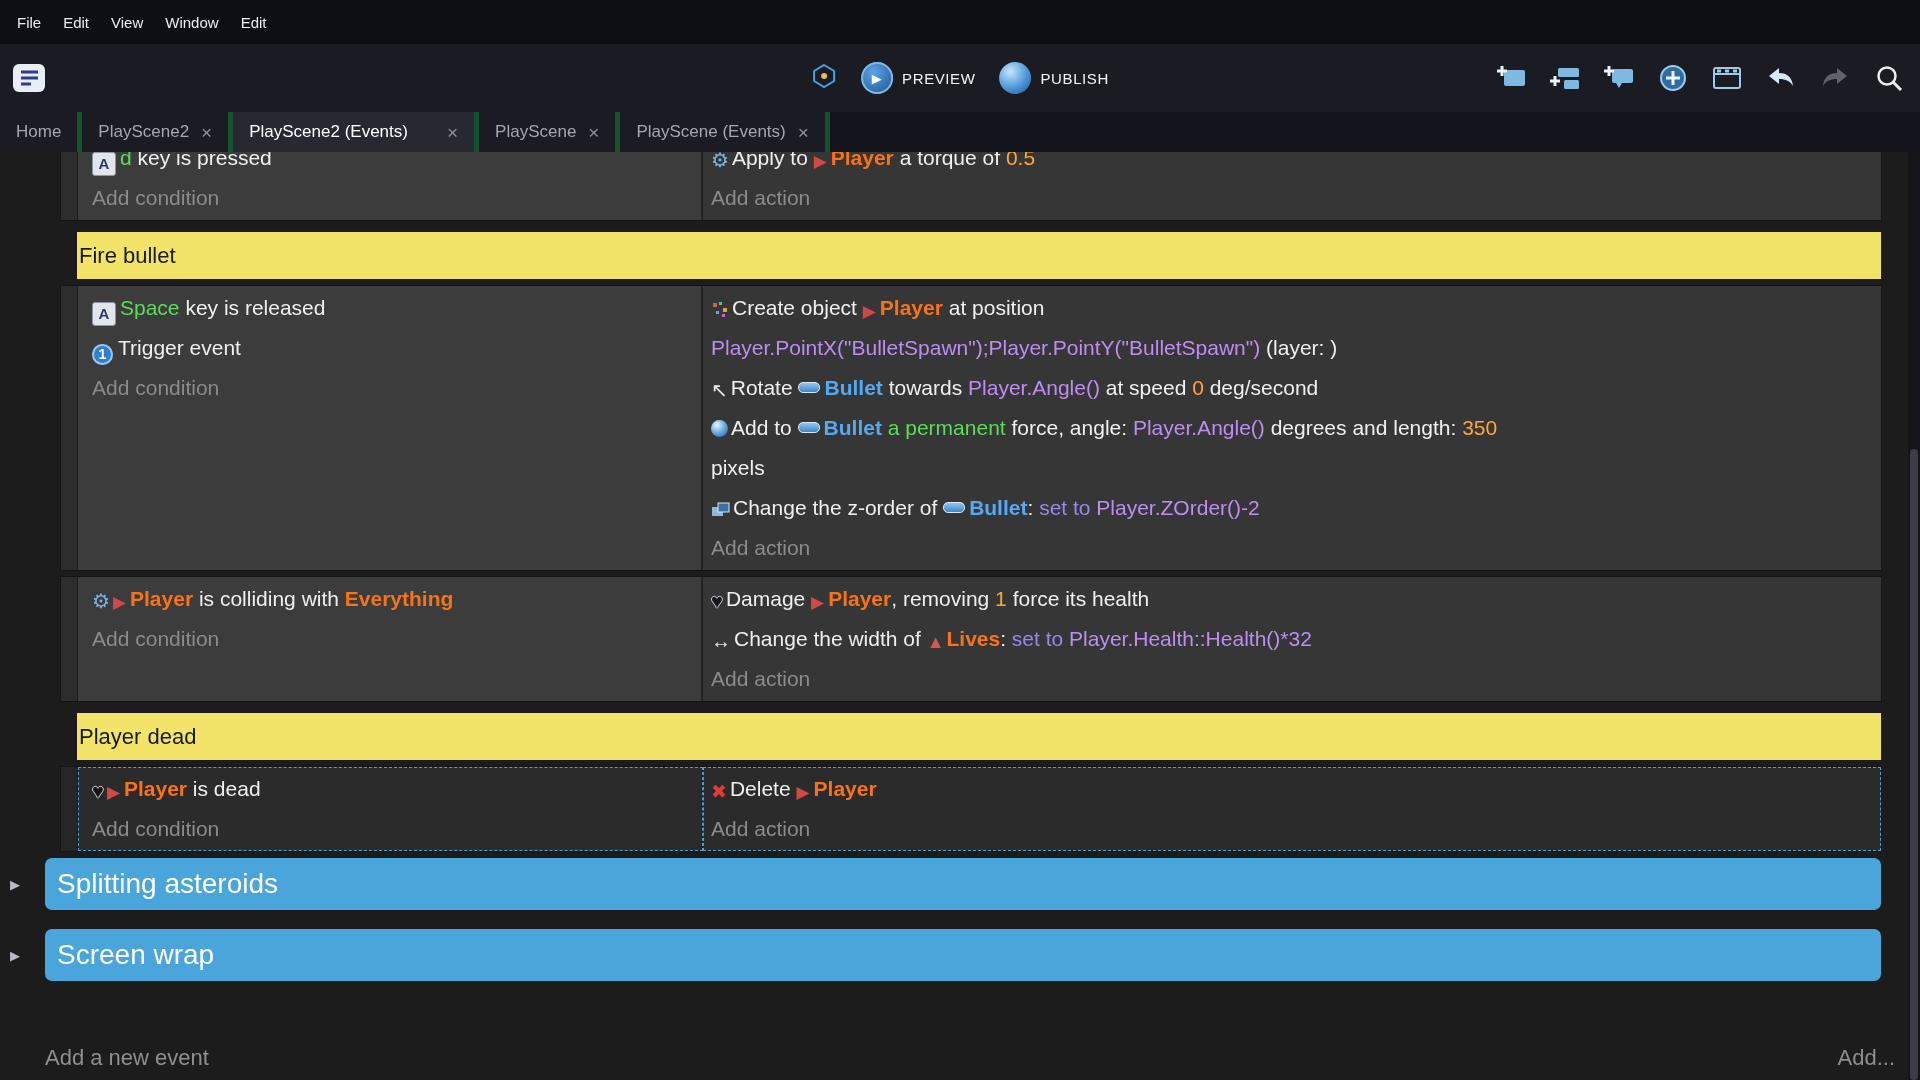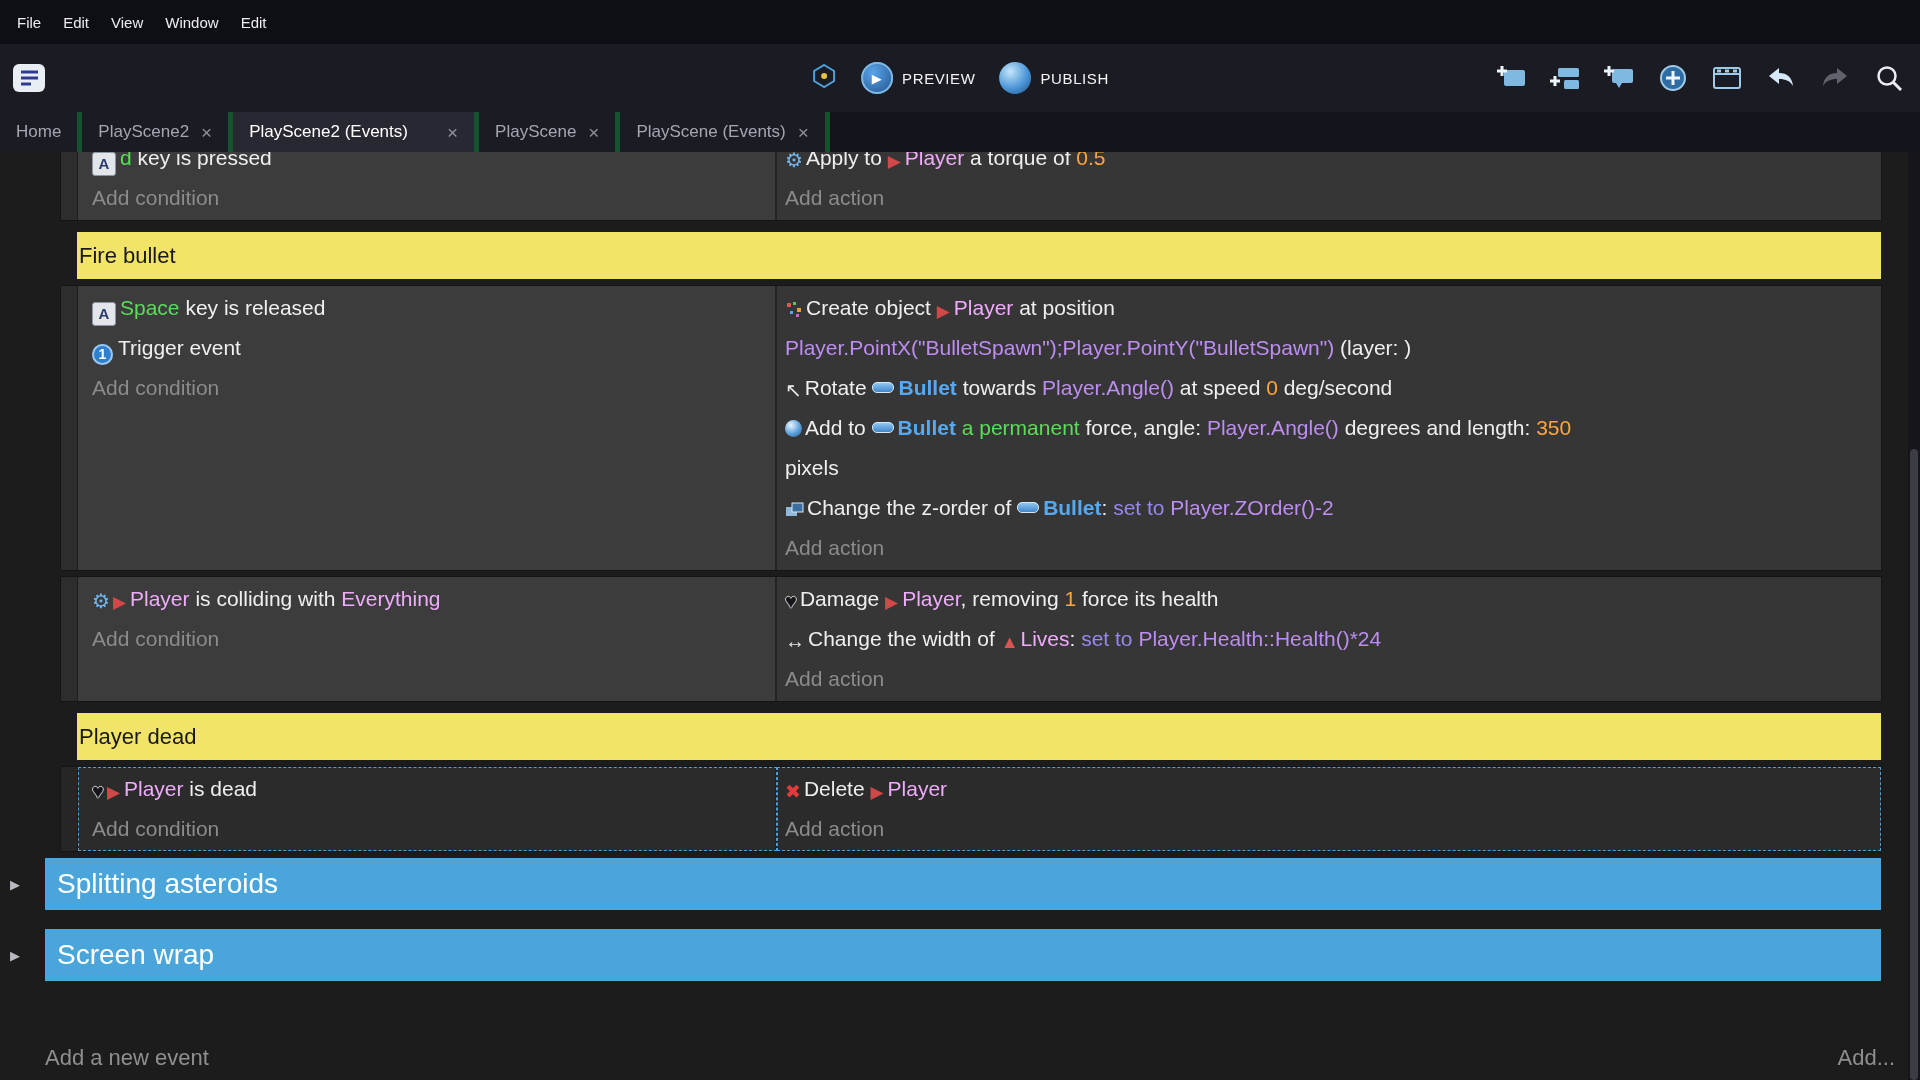--- a/index.html
+++ b/index.html
@@ -32,33 +32,33 @@
   .tab .close{color:#90909b;font-size:19px;line-height:1;cursor:pointer;}
 
   
   .content{position:relative;flex:1;background:#1c1c1c;overflow:hidden;}
   .sheet{position:absolute;top:0;left:0;right:14px;}
 
   .event-row{display:flex;margin:0 25px 7px 61px;box-shadow:0 0 0 1px #151515;}
   .event-row.partial{margin-top:-16px;}
   .gutter{width:16px;background:#2d2d2d;border-right:1px solid #1c1c1c;flex:none;}
   .cell{padding:2px 10px 2px 8px;}
-  .cond{width:699px;background:#3c3c3c;border-right:2px solid #232323;flex:none;box-sizing:border-box;padding-left:14px;}
+  .cond{width:625px;background:#3c3c3c;border-right:2px solid #232323;flex:none;box-sizing:border-box;padding-left:14px;}
   .act{flex:1;background:#363636;}
   .event-row.selected .cell{background:#2b2b2b;outline:1px dashed #4d9fd6;outline-offset:-1px;}
   .event-row.selected .gutter{background:#262626;}
 
   .ev-line{font-size:21px;line-height:40px;color:#efefef;}
   .add-link{color:#8b8b8b;cursor:pointer;}
   .seg{white-space:pre-wrap;}
   .s-n{color:#efefef}
   .s-g{color:#58de58}
   .s-o{color:#ffa43d}
   .s-e{color:#bd8df2}
-  .s-p{color:#f0abfc;font-weight:400}
+  .s-p{color:#f97316;font-weight:700}
   .s-b{color:#56a9f0;font-weight:700}
   .s-st{color:#9a86ee}
 
   
   .icon-wrap{display:inline-block;}
   .kbd{display:inline-flex;width:22px;height:22px;background:#e2e6ea;color:#2b3a6e;font-weight:bold;font-size:15px;
     border-radius:3px;align-items:center;justify-content:center;vertical-align:-4px;margin-right:4px;border:1px solid #8a94a4;}
   .circ1{display:inline-flex;width:21px;height:21px;border-radius:50%;background:#2f7fd0;color:#fff;font-size:14px;font-weight:bold;
     align-items:center;justify-content:center;vertical-align:-4px;margin-right:5px;box-shadow:0 0 0 2px #9cc6ea inset;}
   .ic{display:inline-block;vertical-align:-2px;font-size:20px;margin-right:3px;line-height:1;}
@@ -74,21 +74,21 @@
     background:radial-gradient(circle at 35% 30%,#eaf5fd,#5aa0dd 55%,#275d94);}
   .icsvg{vertical-align:-3px;margin-right:3px;}
 
   
   .comment-row{margin:12px 25px 7px 77px;height:47px;background:#f2e369;color:#191919;font-size:22px;
     display:flex;align-items:center;padding-left:2px;cursor:pointer;}
   .group-row{display:flex;align-items:center;margin:0 25px 19px 0;}
   .group-row.first{margin-top:6px;}
   .group-arrow{width:45px;flex:none;color:#b9b9c2;font-size:13px;padding-left:10px;box-sizing:border-box;cursor:pointer;}
   .group-bar{flex:1;height:52px;background:#4aa6da;color:#ffffff;font-size:28px;display:flex;align-items:center;
-    padding-left:12px;cursor:pointer;}
+    padding-left:12px;cursor:pointer;border-radius:7px;}
 
   
   .footer{position:absolute;left:0;right:25px;bottom:0;height:45px;display:flex;justify-content:space-between;
     align-items:center;padding-left:45px;color:#8f8f8f;font-size:22px;}
   .footer span{cursor:pointer;}
 
   
   .scrollbar{position:absolute;right:0;top:0;bottom:0;width:12px;background:#15151b;}
   .scroll-thumb{position:absolute;top:32%;height:68%;left:2px;right:2px;background:#3c3c44;border-radius:4px;}
 </style>
@@ -244,21 +244,21 @@
           </div>
         </div>
         <div class="event-row">
           <div class="gutter"></div>
           <div class="cell cond">
             <div class="ev-line"><span class="icon-wrap"><span class="ic ic-gear">⚙</span></span><span class="icon-wrap"><span class="ic ic-player">▶</span></span><span class="seg s-p">Player</span><span class="seg s-n"> is colliding with </span><span class="seg s-p">Everything</span></div>
             <div class="ev-line add-link">Add condition</div>
           </div>
           <div class="cell act">
             <div class="ev-line"><span class="icon-wrap"><span class="ic ic-heart">♥</span></span><span class="seg s-n">Damage </span><span class="icon-wrap"><span class="ic ic-player">▶</span></span><span class="seg s-p">Player</span><span class="seg s-n">, removing </span><span class="seg s-o">1</span><span class="seg s-n"> force its health</span></div>
-            <div class="ev-line"><span class="icon-wrap"><span class="ic ic-white">↔</span></span><span class="seg s-n">Change the width of </span><span class="icon-wrap"><span class="ic ic-lives">▲</span></span><span class="seg s-p">Lives</span><span class="seg s-n">: </span><span class="seg s-st">set to </span><span class="seg s-e">Player.Health::Health()*24</span></div>
+            <div class="ev-line"><span class="icon-wrap"><span class="ic ic-white">↔</span></span><span class="seg s-n">Change the width of </span><span class="icon-wrap"><span class="ic ic-lives">▲</span></span><span class="seg s-p">Lives</span><span class="seg s-n">: </span><span class="seg s-st">set to </span><span class="seg s-e">Player.Health::Health()*32</span></div>
             <div class="ev-line add-link">Add action</div>
           </div>
         </div>
         <div class="comment-row">Player dead</div>
         <div class="event-row selected">
           <div class="gutter"></div>
           <div class="cell cond">
             <div class="ev-line"><span class="icon-wrap"><span class="ic ic-heart">♥</span></span><span class="icon-wrap"><span class="ic ic-player">▶</span></span><span class="seg s-p">Player</span><span class="seg s-n"> is dead</span></div>
             <div class="ev-line add-link">Add condition</div>
           </div>

